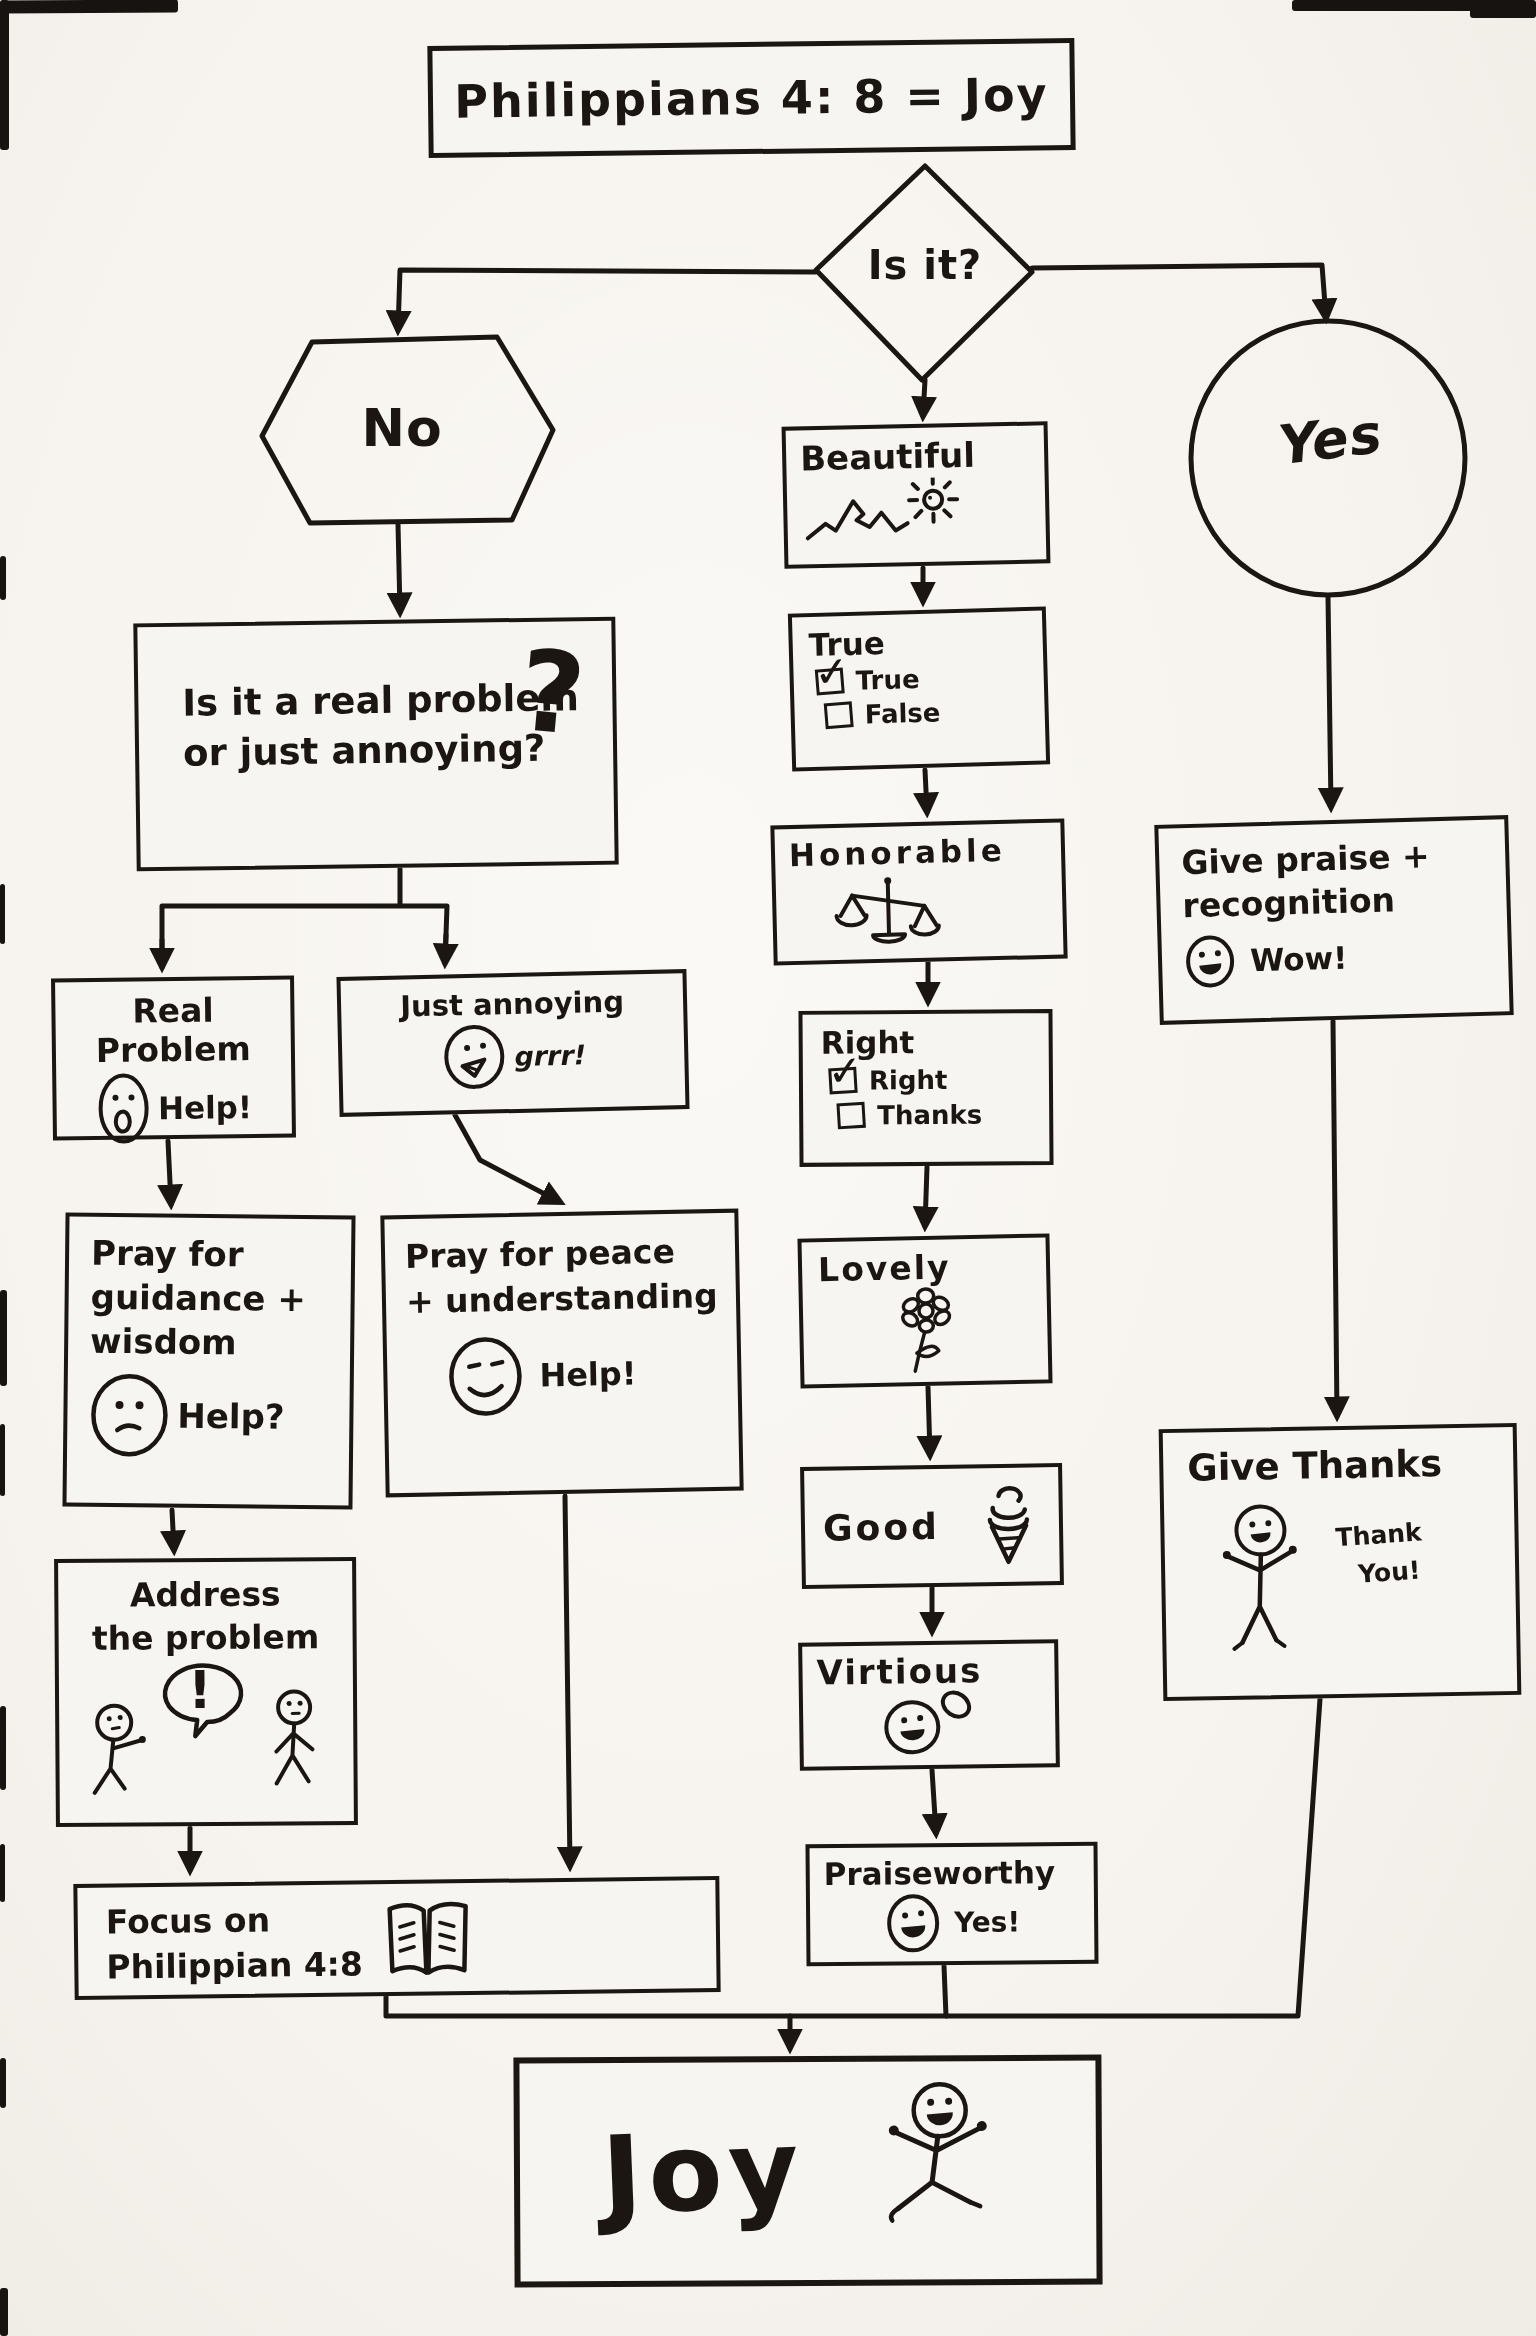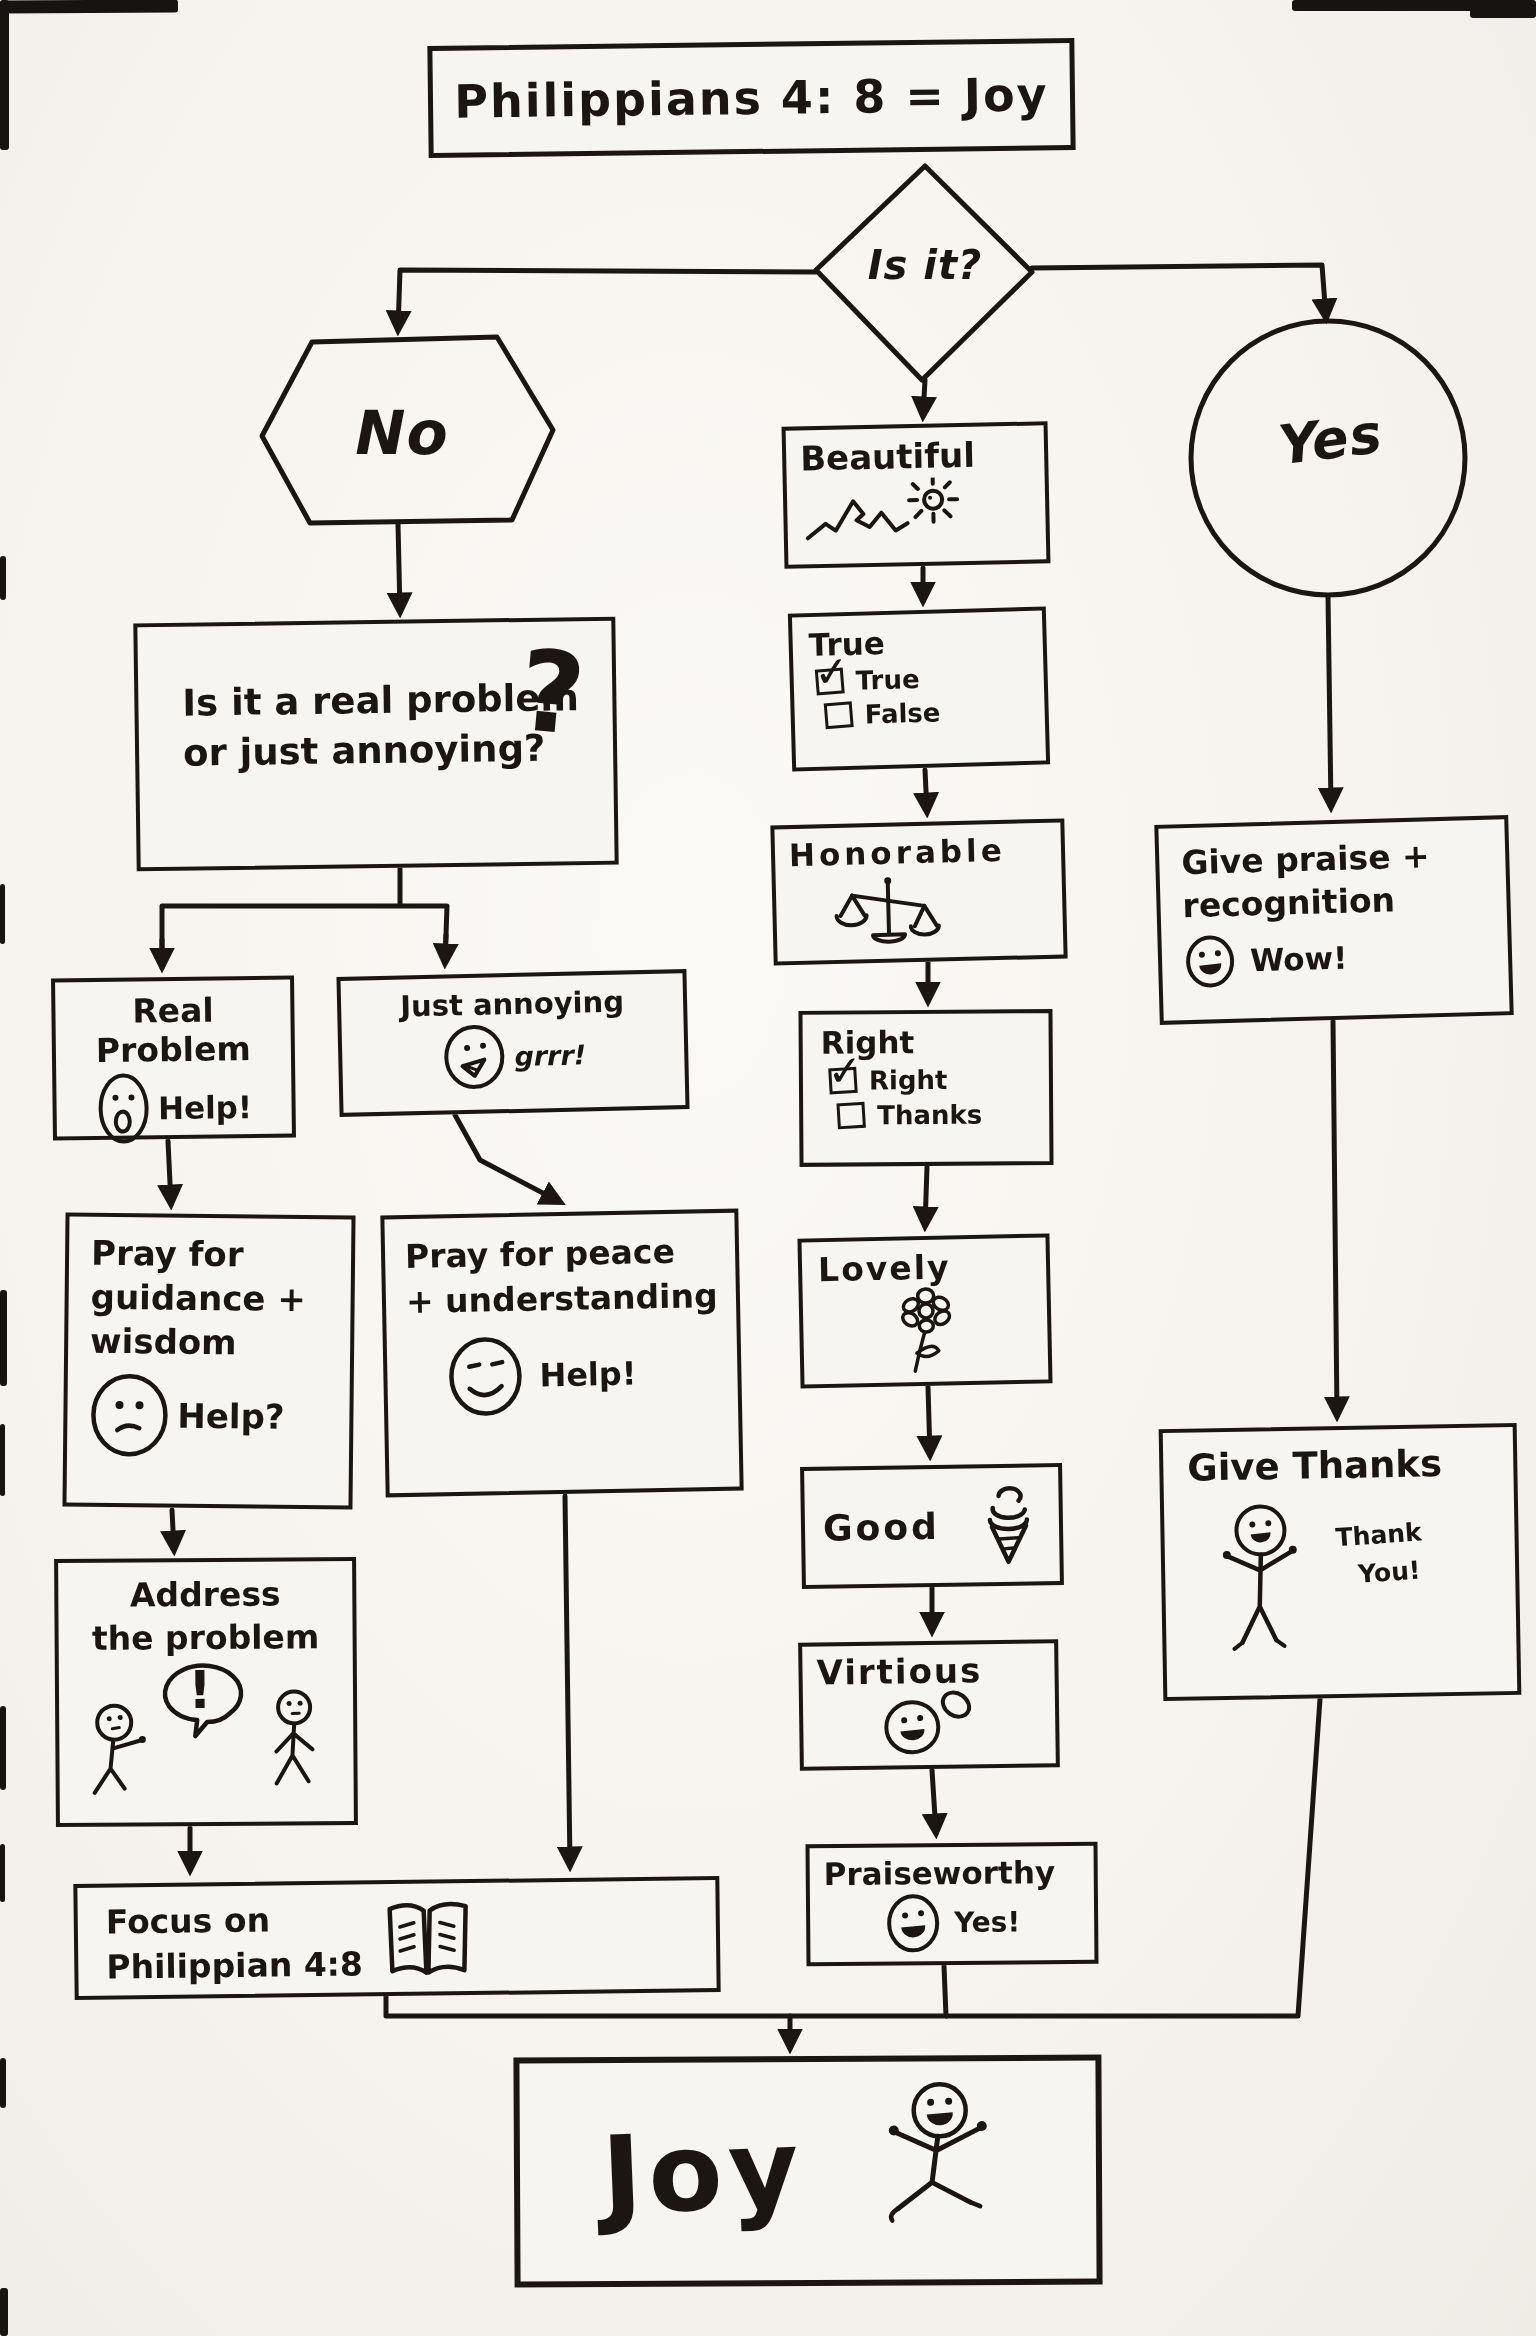--- a/index.html
+++ b/index.html
@@ -18,31 +18,31 @@
     background:radial-gradient(ellipse at 45% 40%, #fbf9f6 0%, #f6f3ee 60%, #efece6 100%);
   }
   svg.layer{position:absolute;left:0;top:0;}
   .stroke{stroke:var(--ink);stroke-width:5;fill:none;stroke-linecap:round;stroke-linejoin:round;}
   .node{
     position:absolute;border:4px solid var(--ink);
     background:var(--paper);
     box-sizing:border-box;
   }
   .label{position:absolute;box-sizing:border-box;}
-  .hand{font-weight:700;letter-spacing:1px;font-style:italic;}
+  .hand{font-weight:700;letter-spacing:1px;}
   .edge-mark{position:absolute;background:#171310;border-radius:3px;}
   .cbx{width:22px;height:20px;border:3px solid var(--ink);display:inline-block;position:relative;flex:none;transform:rotate(-3deg);}
   .cbx.checked::after{content:"✓";position:absolute;left:-4px;top:-24px;font-size:42px;font-weight:700;color:var(--ink);}
   .optrow{display:flex;align-items:center;gap:12px;font-size:26px;font-weight:700;}
   .icon{flex:none;}
   
   #n-title{left:428px;top:42px;width:647px;height:112px;transform:rotate(-0.7deg);display:flex;align-items:center;justify-content:center;border-width:5px;}
   #n-title .t{font-size:46px;font-weight:700;letter-spacing:2px;}
   #lbl-isit{left:845px;top:242px;width:160px;text-align:center;font-size:40px;font-weight:700;}
-  #lbl-no{left:312px;top:398px;width:180px;text-align:center;font-size:60px;font-weight:700;}
+  #lbl-no{left:312px;top:398px;width:180px;text-align:center;font-size:52px;font-weight:700;}
   #lbl-yes{left:1238px;top:408px;width:185px;text-align:center;font-size:54px;font-weight:700;transform:rotate(-7deg);font-style:italic;}
   #n-beautiful{left:783px;top:424px;width:266px;height:142px;transform:rotate(-1.2deg);padding:8px 14px;}
   #n-beautiful .t{font-size:34px;font-weight:700;}
   #n-beautiful .row{display:flex;align-items:flex-end;gap:14px;margin-top:2px;}
   #n-true{left:790px;top:610px;width:258px;height:158px;transform:rotate(-1.6deg);padding:10px 16px;}
   #n-true .t{font-size:31px;font-weight:700;margin-bottom:4px;}
   #n-true .optrow{margin:4px 0 0 6px;}
   #n-true .optrow.second{margin-left:14px;}
   #n-honorable{left:772px;top:822px;width:294px;height:140px;transform:rotate(-1.4deg);padding:8px 14px;}
   #n-honorable .t{font-size:31px;font-weight:700;letter-spacing:4px;}

